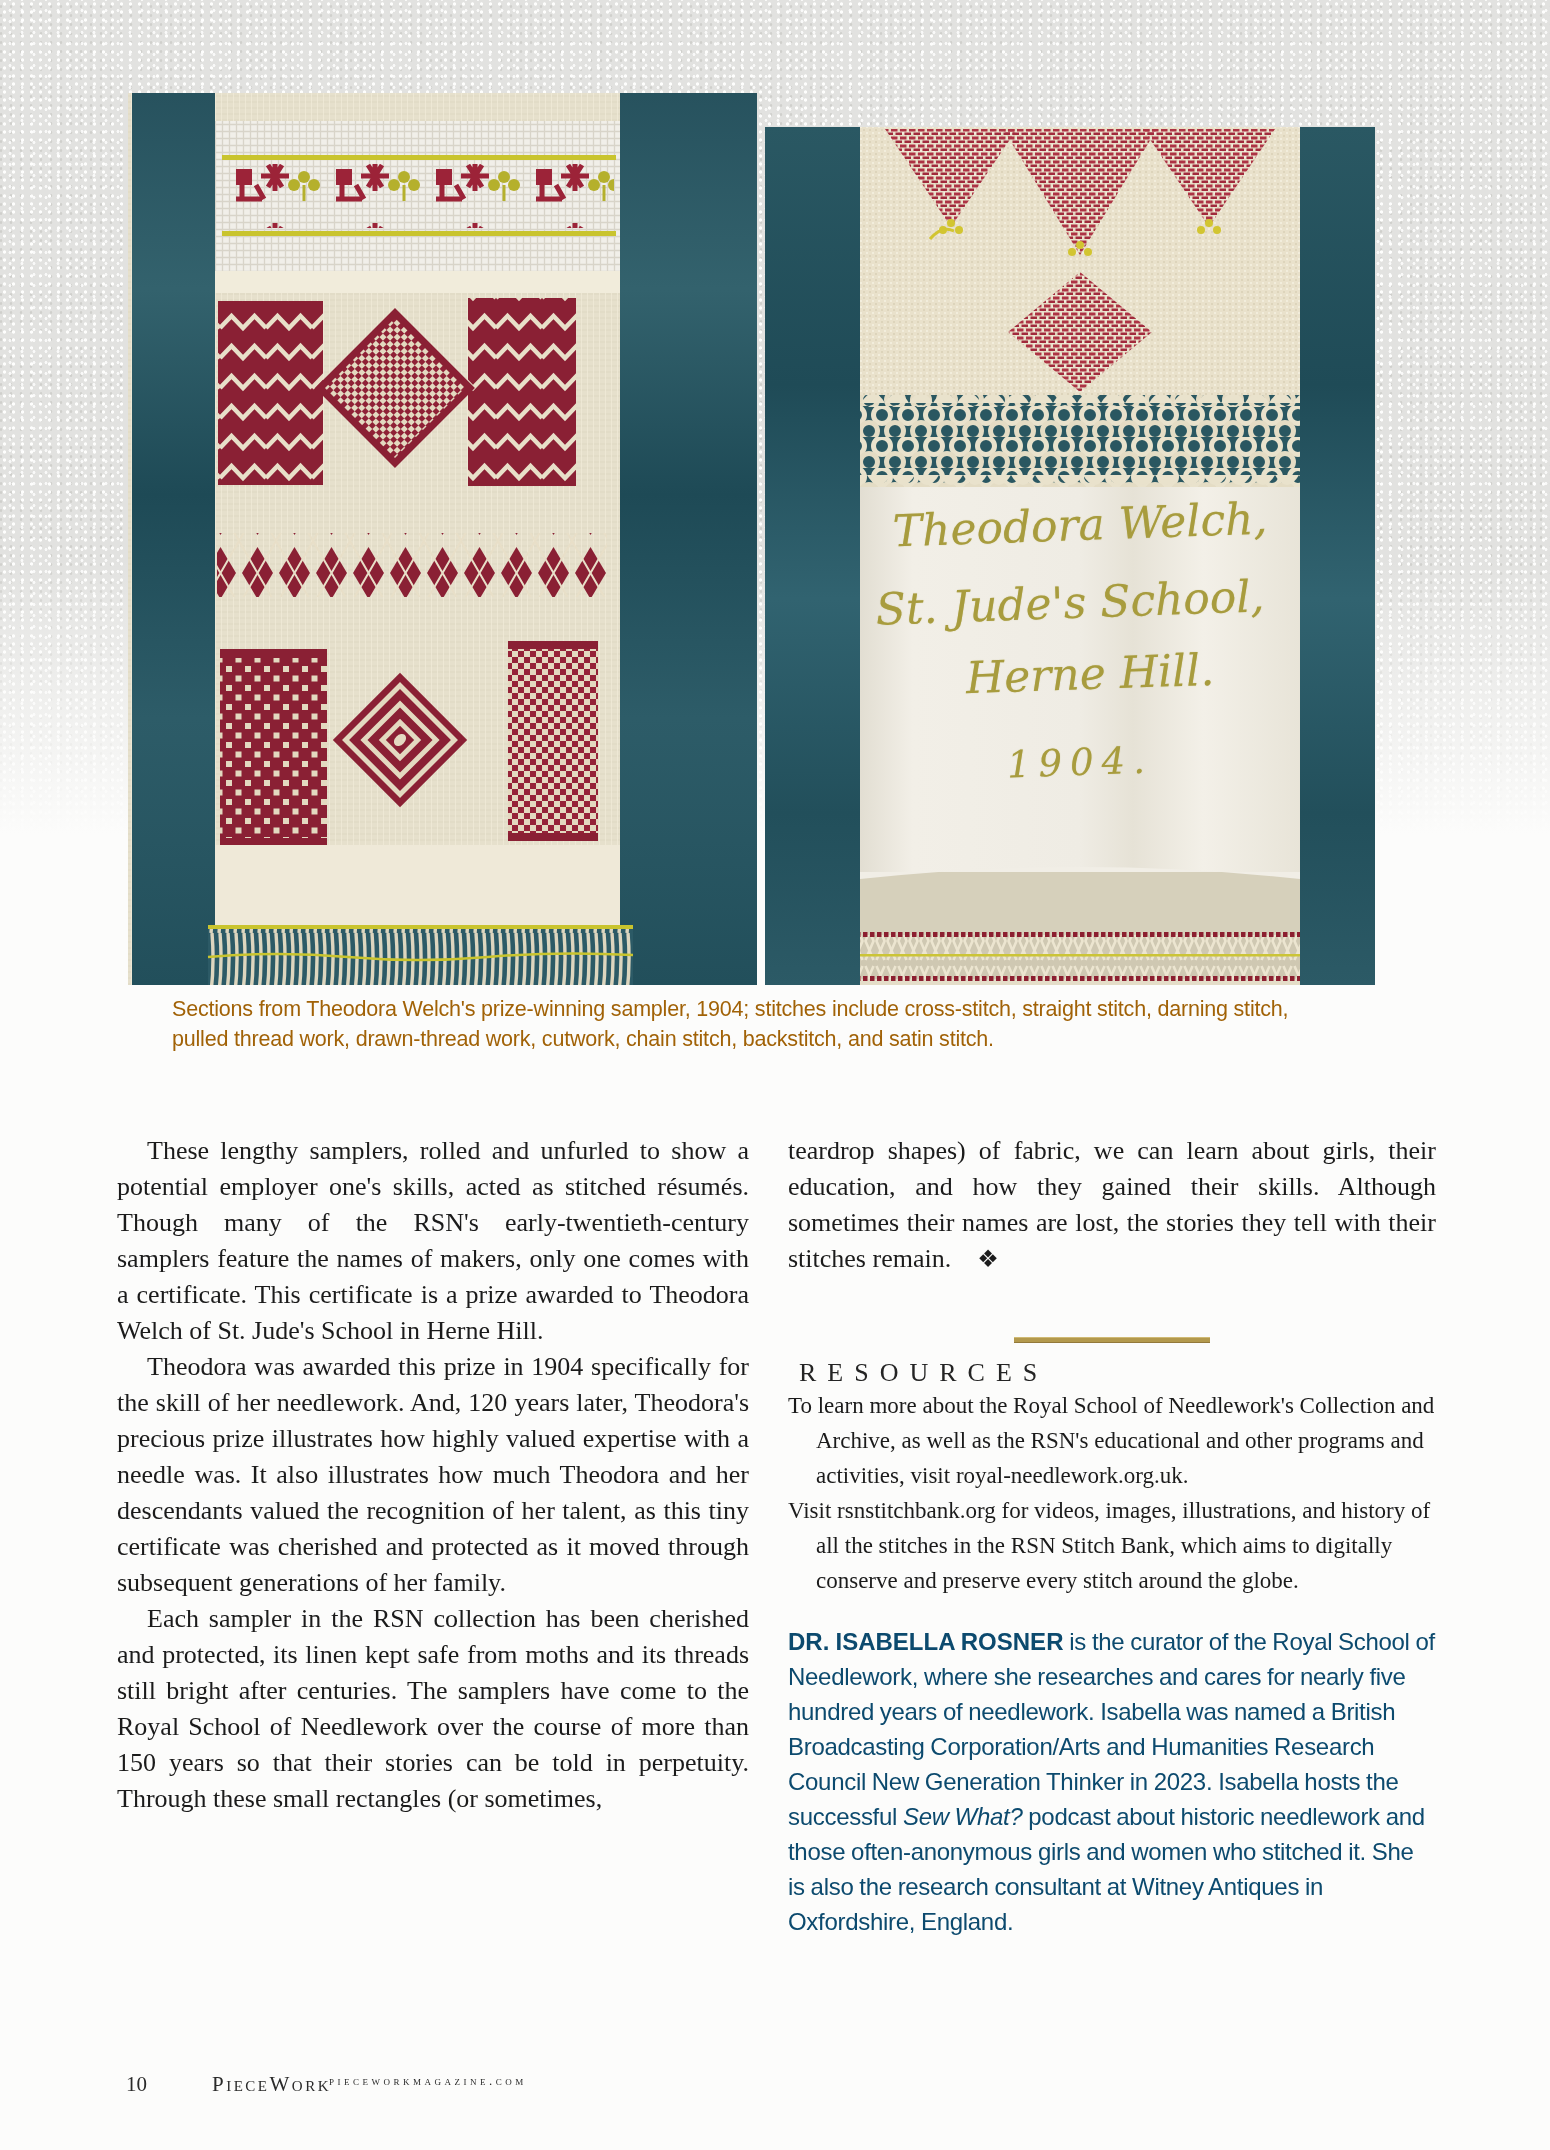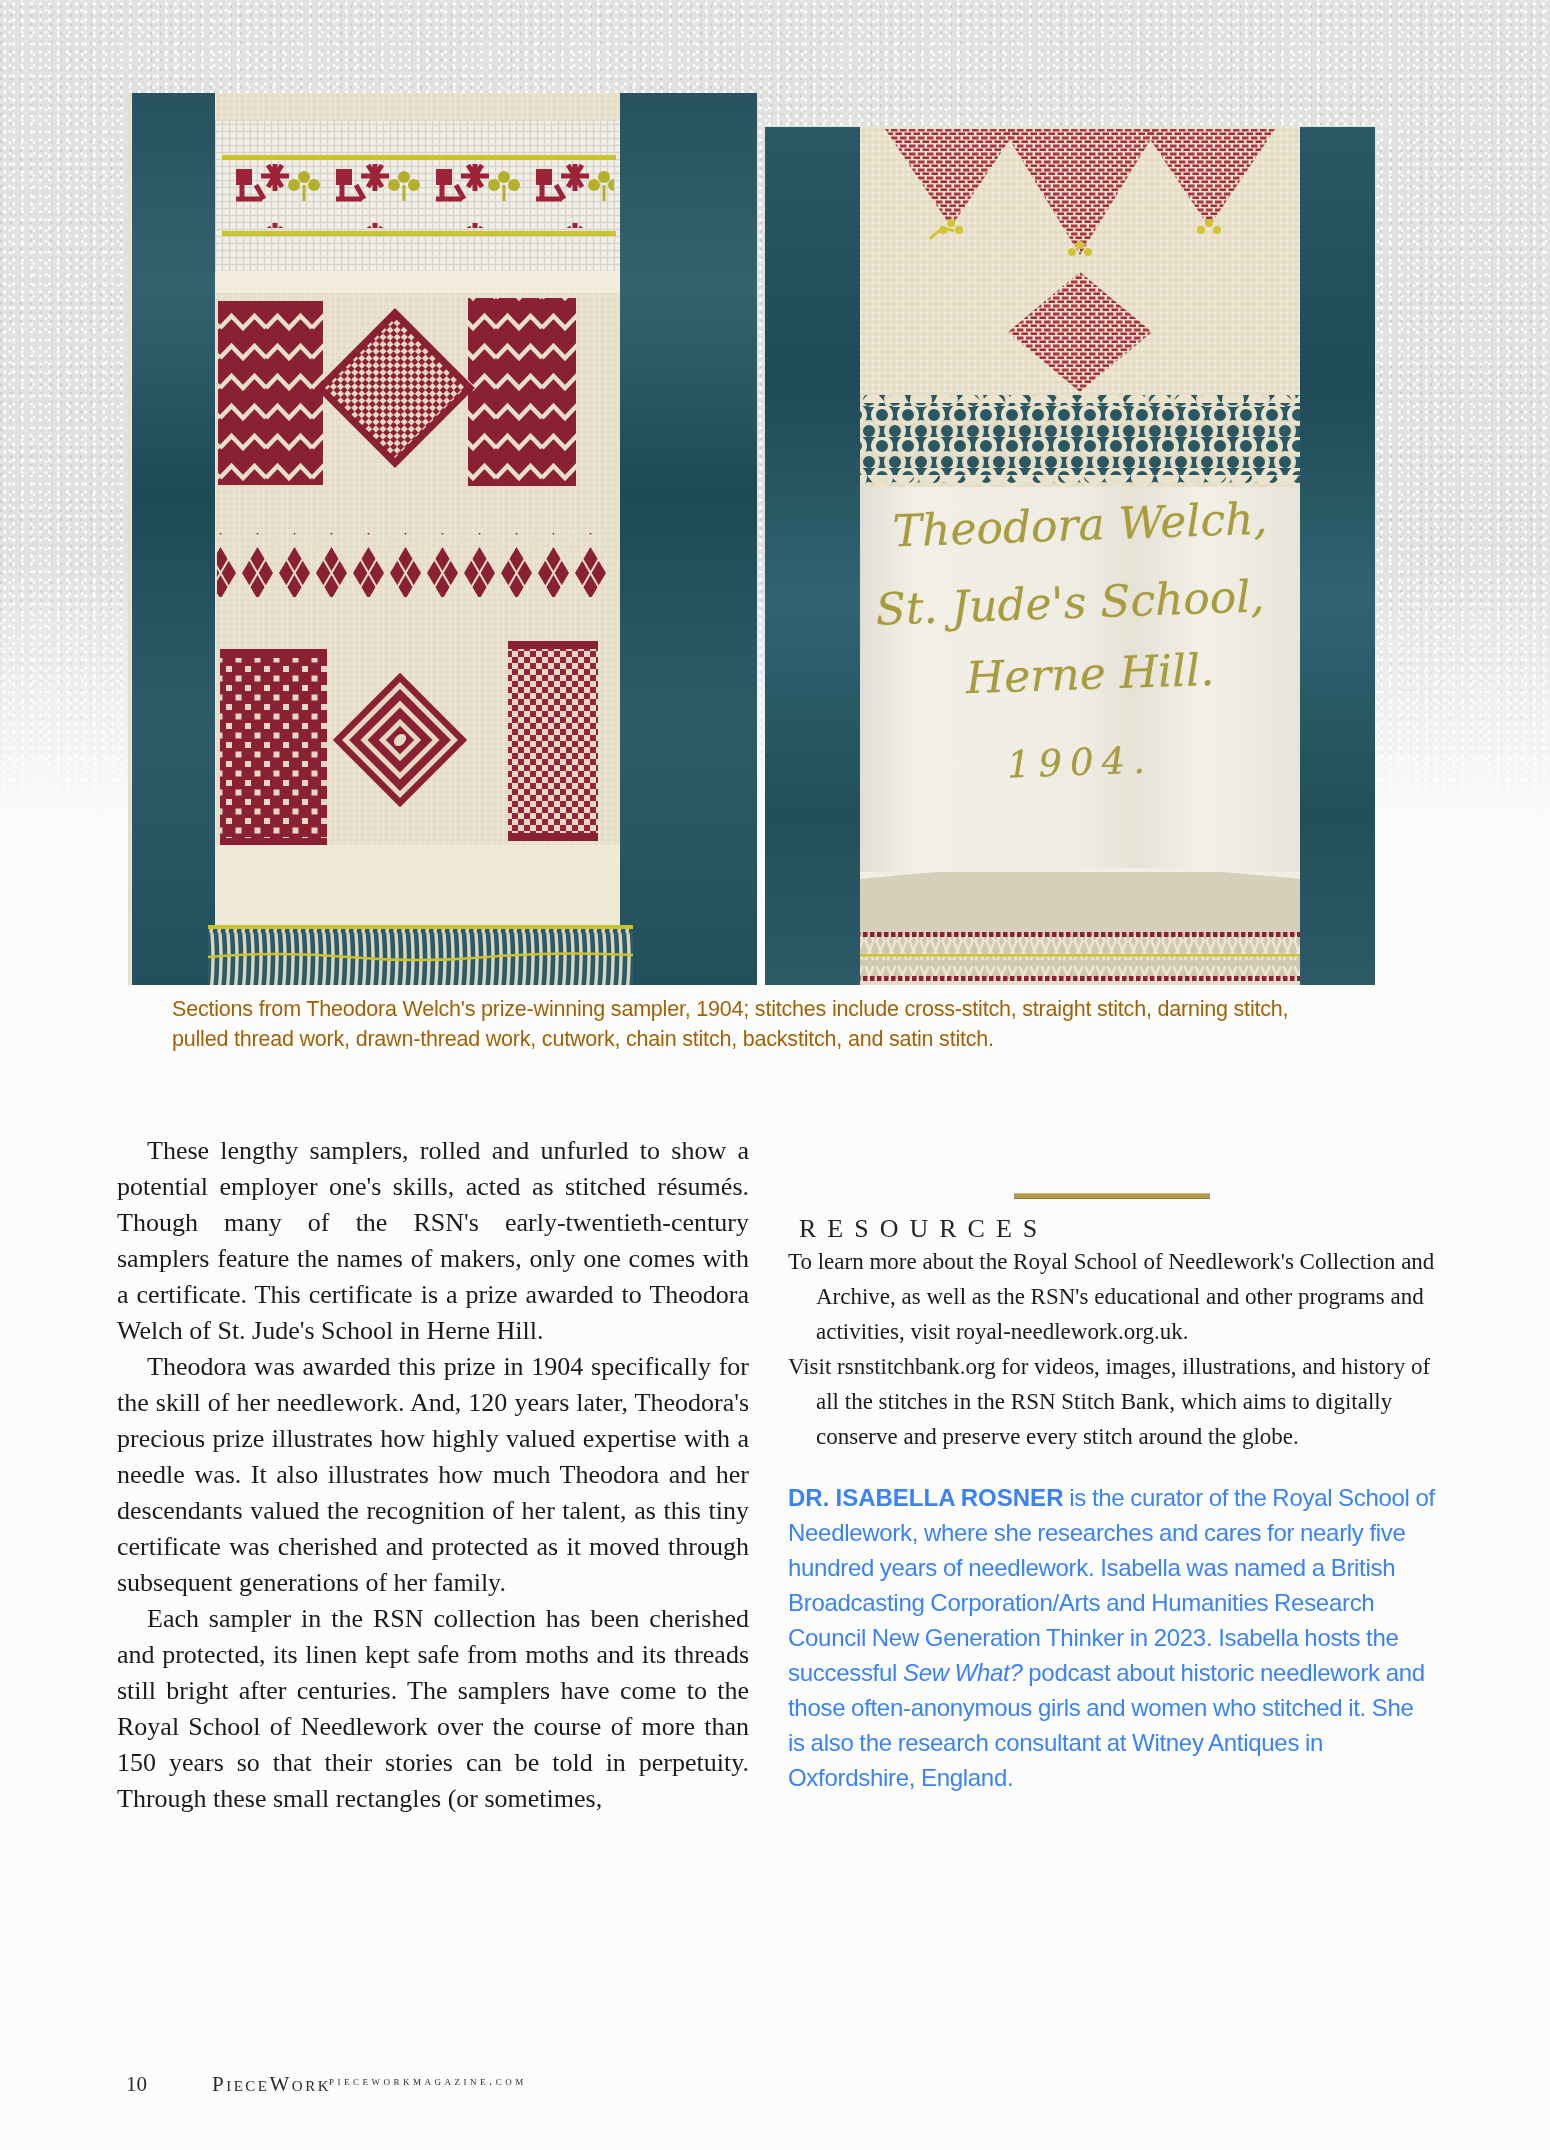--- a/index.html
+++ b/index.html
@@ -73,21 +73,21 @@
   .res-item{
     margin-top:10px; font-size:23px !important; line-height:35px !important;
     padding-left:28px; text-indent:-28px; text-align:left;
   }
   .res-item + .res-item{margin-top:0;}
 
   .bio{
     margin-top:26px; text-align:left;
     font-family:"Liberation Sans", sans-serif;
     font-size:24px; line-height:35px; letter-spacing:-0.3px; word-spacing:-0.5px;
-    color:#3b82f6;
+    color:#0c4a6e;
   }
   .bio b{letter-spacing:0;}
 
   .footer{position:absolute; top:2072px; left:9px; width:1550px; height:30px;
     font-size:21px; color:#2a2a2a;}
   .footer .pagenum{position:absolute; left:117px; top:0;}
   .footer .mag{position:absolute; left:203px; top:0; font-variant:small-caps; letter-spacing:2.5px;}
   .footer .site{position:absolute; left:320px; top:1px; font-variant:small-caps; letter-spacing:3.5px; font-size:13px;}
 </style>
 </head>
@@ -301,20 +301,21 @@
 
   <div class="caption">Sections from Theodora Welch's prize-winning sampler, 1904; stitches include cross-stitch, straight stitch, darning stitch, pulled thread work, drawn-thread work, cutwork, chain stitch, backstitch, and satin stitch.</div>
 
   <div class="col" id="col-left">
     <p class="indent">These lengthy samplers, rolled and unfurled to show a potential employer one's skills, acted as stitched résumés. Though many of the RSN's early-twentieth-century samplers feature the names of makers, only one comes with a certificate. This certificate is a prize awarded to Theodora Welch of St. Jude's School in Herne Hill.</p>
     <p class="indent">Theodora was awarded this prize in 1904 specifically for the skill of her needlework. And, 120 years later, Theodora's precious prize illustrates how highly valued expertise with a needle was. It also illustrates how much Theodora and her descendants valued the recognition of her talent, as this tiny certificate was cherished and protected as it moved through subsequent generations of her family.</p>
     <p class="indent">Each sampler in the RSN collection has been cherished and protected, its linen kept safe from moths and its threads still bright after centuries. The samplers have come to the Royal School of Needlework over the course of more than 150 years so that their stories can be told in perpetuity. Through these small rectangles (or sometimes,</p>
   </div>
 
   <div class="col" id="col-right">
+    <p><span>teardrop shapes) of fabric, we can learn about girls, their education, and how they gained their skills. Although sometimes their names are lost, the stories they tell with their stitches remain.</span><span class="end-mark">❖</span></p>
 
     <div class="resources">
       <div class="gold-rule"></div>
       <div class="res-heading">RESOURCES</div>
       <p class="res-item">To learn more about the Royal School of Needlework's Collection and Archive, as well as the RSN's educational and other programs and activities, visit royal-needlework.org.uk.</p>
       <p class="res-item">Visit rsnstitchbank.org for videos, images, illustrations, and history of all the stitches in the RSN Stitch Bank, which aims to digitally conserve and preserve every stitch around the globe.</p>
     </div>
 
     <div class="bio">
       <b>DR. ISABELLA ROSNER</b><span> is the curator of the Royal School of Needlework, where she researches and cares for nearly five hundred years of needlework. Isabella was named a British Broadcasting Corporation/Arts and Humanities Research Council New Generation Thinker in 2023. Isabella hosts the successful </span><i>Sew What?</i><span> podcast about historic needlework and those often-anonymous girls and women who stitched it. She is also the research consultant at Witney Antiques in Oxfordshire, England.</span>

